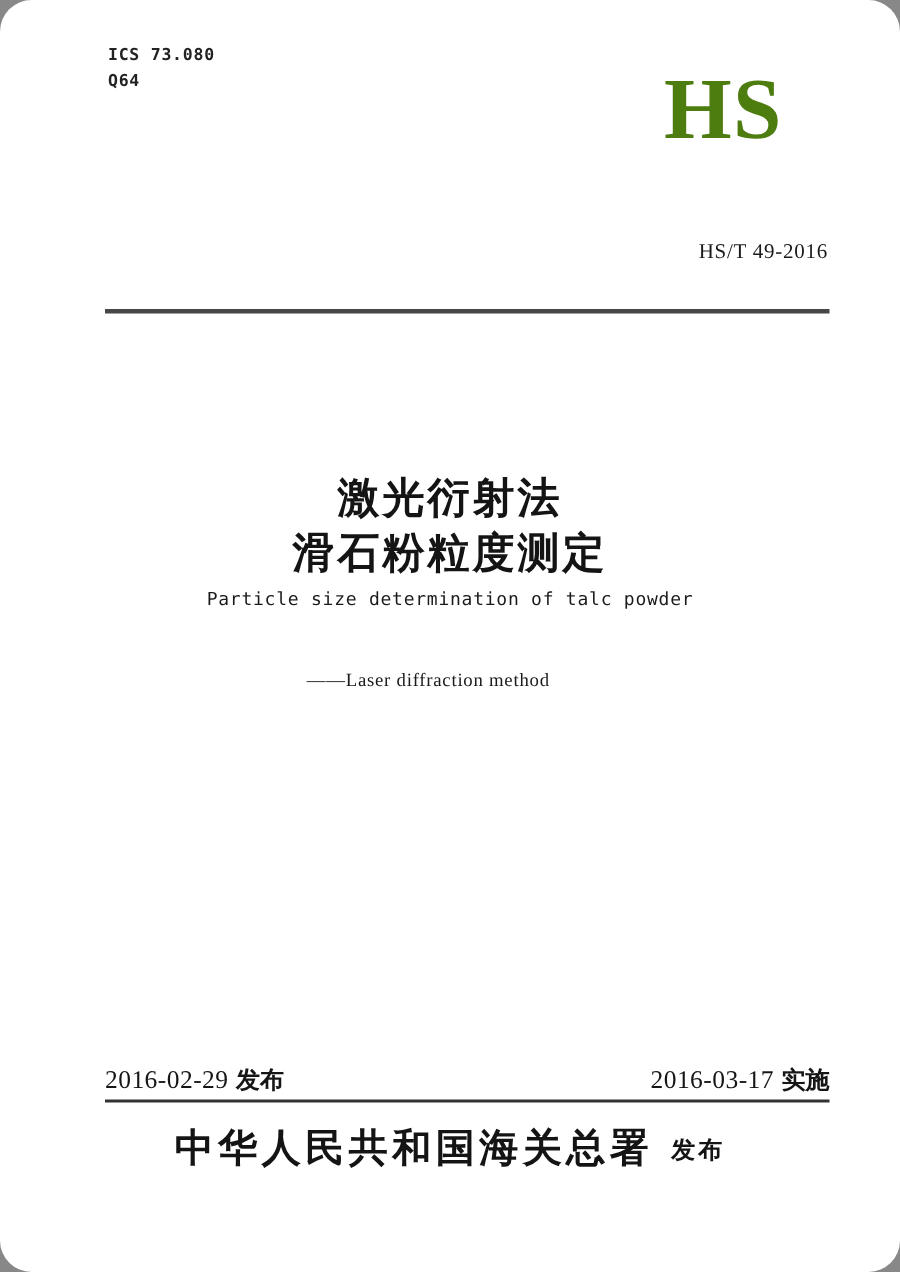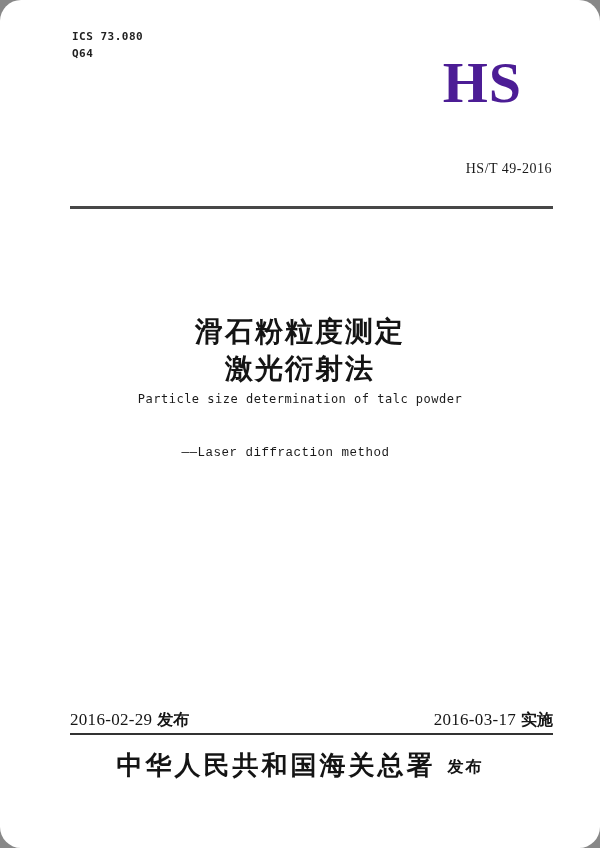--- a/index.html
+++ b/index.html
@@ -24,28 +24,28 @@
     font-family: "DejaVu Sans Mono", monospace;
     font-size: 11px;
     font-weight: bold;
     line-height: 17px;
     letter-spacing: 0.5px;
     color: #222;
   }
 
   .hs-logo {
     position: absolute;
-    top: 54px;
+    top: 44px;
     right: 78px;
     font-family: "Liberation Serif", serif;
     font-weight: bold;
     font-size: 58px;
     line-height: 1;
     letter-spacing: 1px;
-    color: #4c1d95;
+    color: #4d7c0f;
   }
 
   .standard-title {
     position: absolute;
     top: 104px;
     left: 72px;
     width: 481px;
     font-family: "Liberation Sans", sans-serif;
     font-weight: bold;
     font-size: 32px;
@@ -100,21 +100,21 @@
     letter-spacing: 0.5px;
     color: #1a1a1a;
   }
 
   .subtitle-en {
     position: absolute;
     top: 446px;
     left: 0;
     width: 571px;
     text-align: center;
-    font-family: Liberation Mono, monospace;
+    font-family: Liberation Serif, serif;
     font-size: 12.5px;
     letter-spacing: 0.5px;
     color: #1a1a1a;
   }
 
   .footer-dates {
     position: absolute;
     top: 710px;
     left: 70px;
     width: 483px;
@@ -169,22 +169,22 @@
   </div>
 
   <div class="hs-logo">HS</div>
 
 
   <div class="standard-number">HS/T 49-2016</div>
 
   <div class="rule rule-top"></div>
 
   <div class="title-cn">
+    <div>激光衍射法</div>
     <div>滑石粉粒度测定</div>
-    <div>激光衍射法</div>
   </div>
 
   <div class="title-en">Particle size determination of talc powder</div>
 
   <div class="subtitle-en">——Laser diffraction method</div>
 
   <div class="footer-dates">
     <div>
       <span class="date-num">2016-02-29</span><span class="date-label">发布</span>
     </div>

